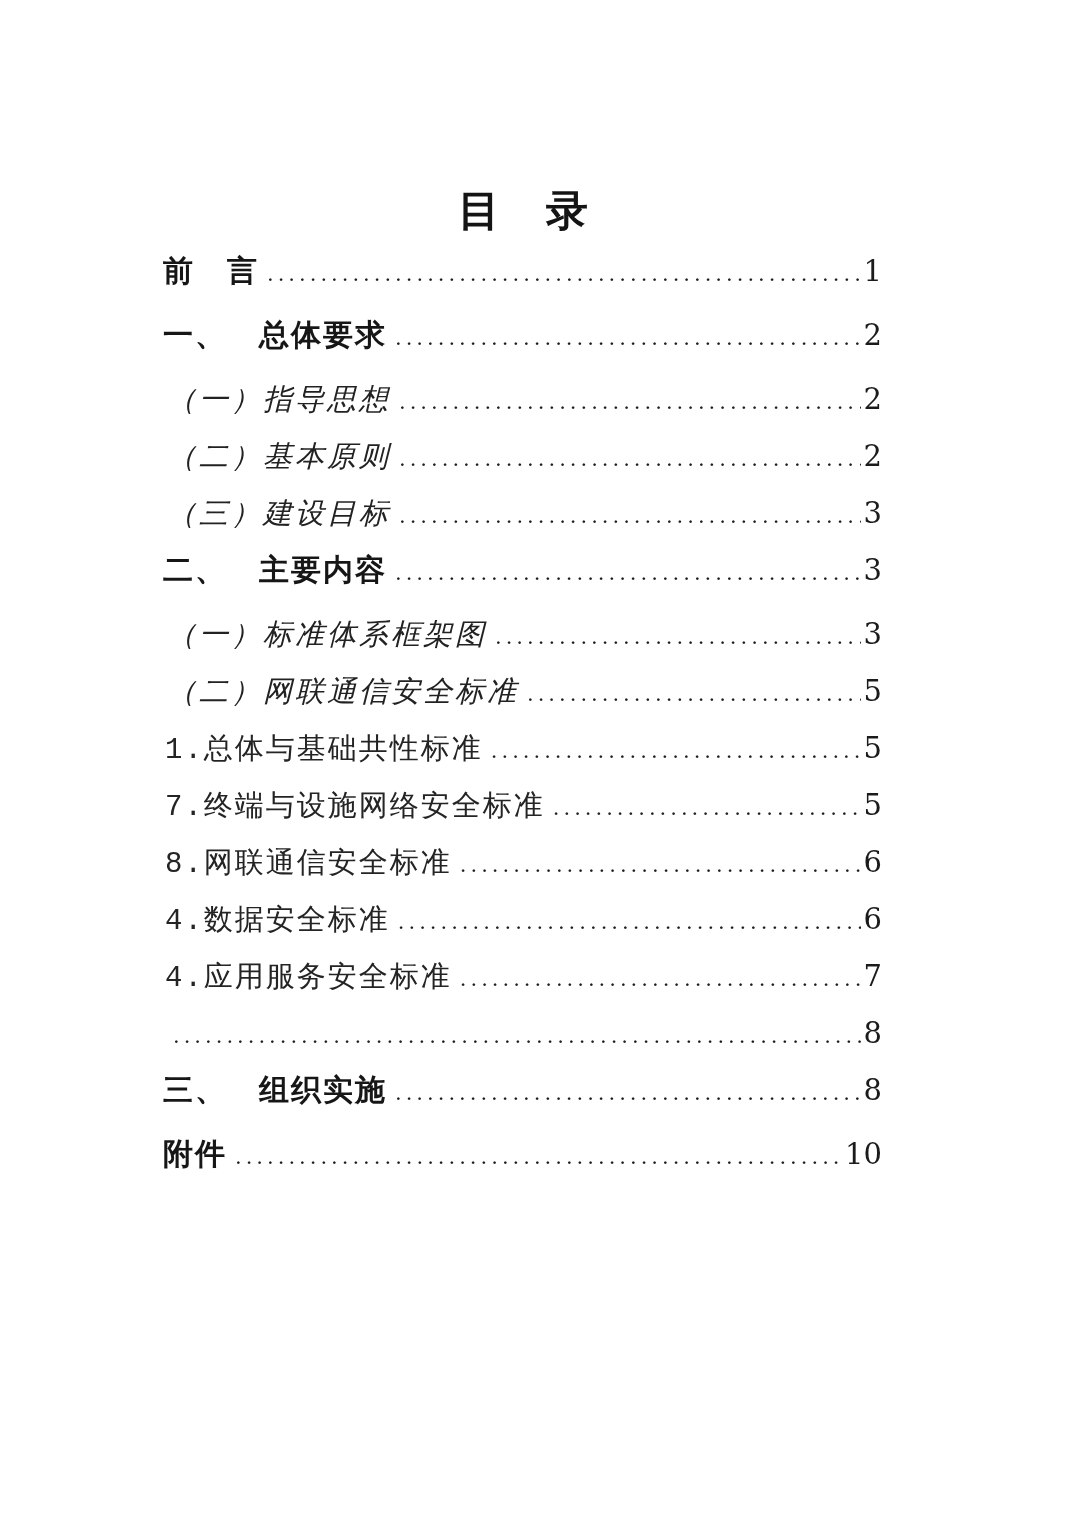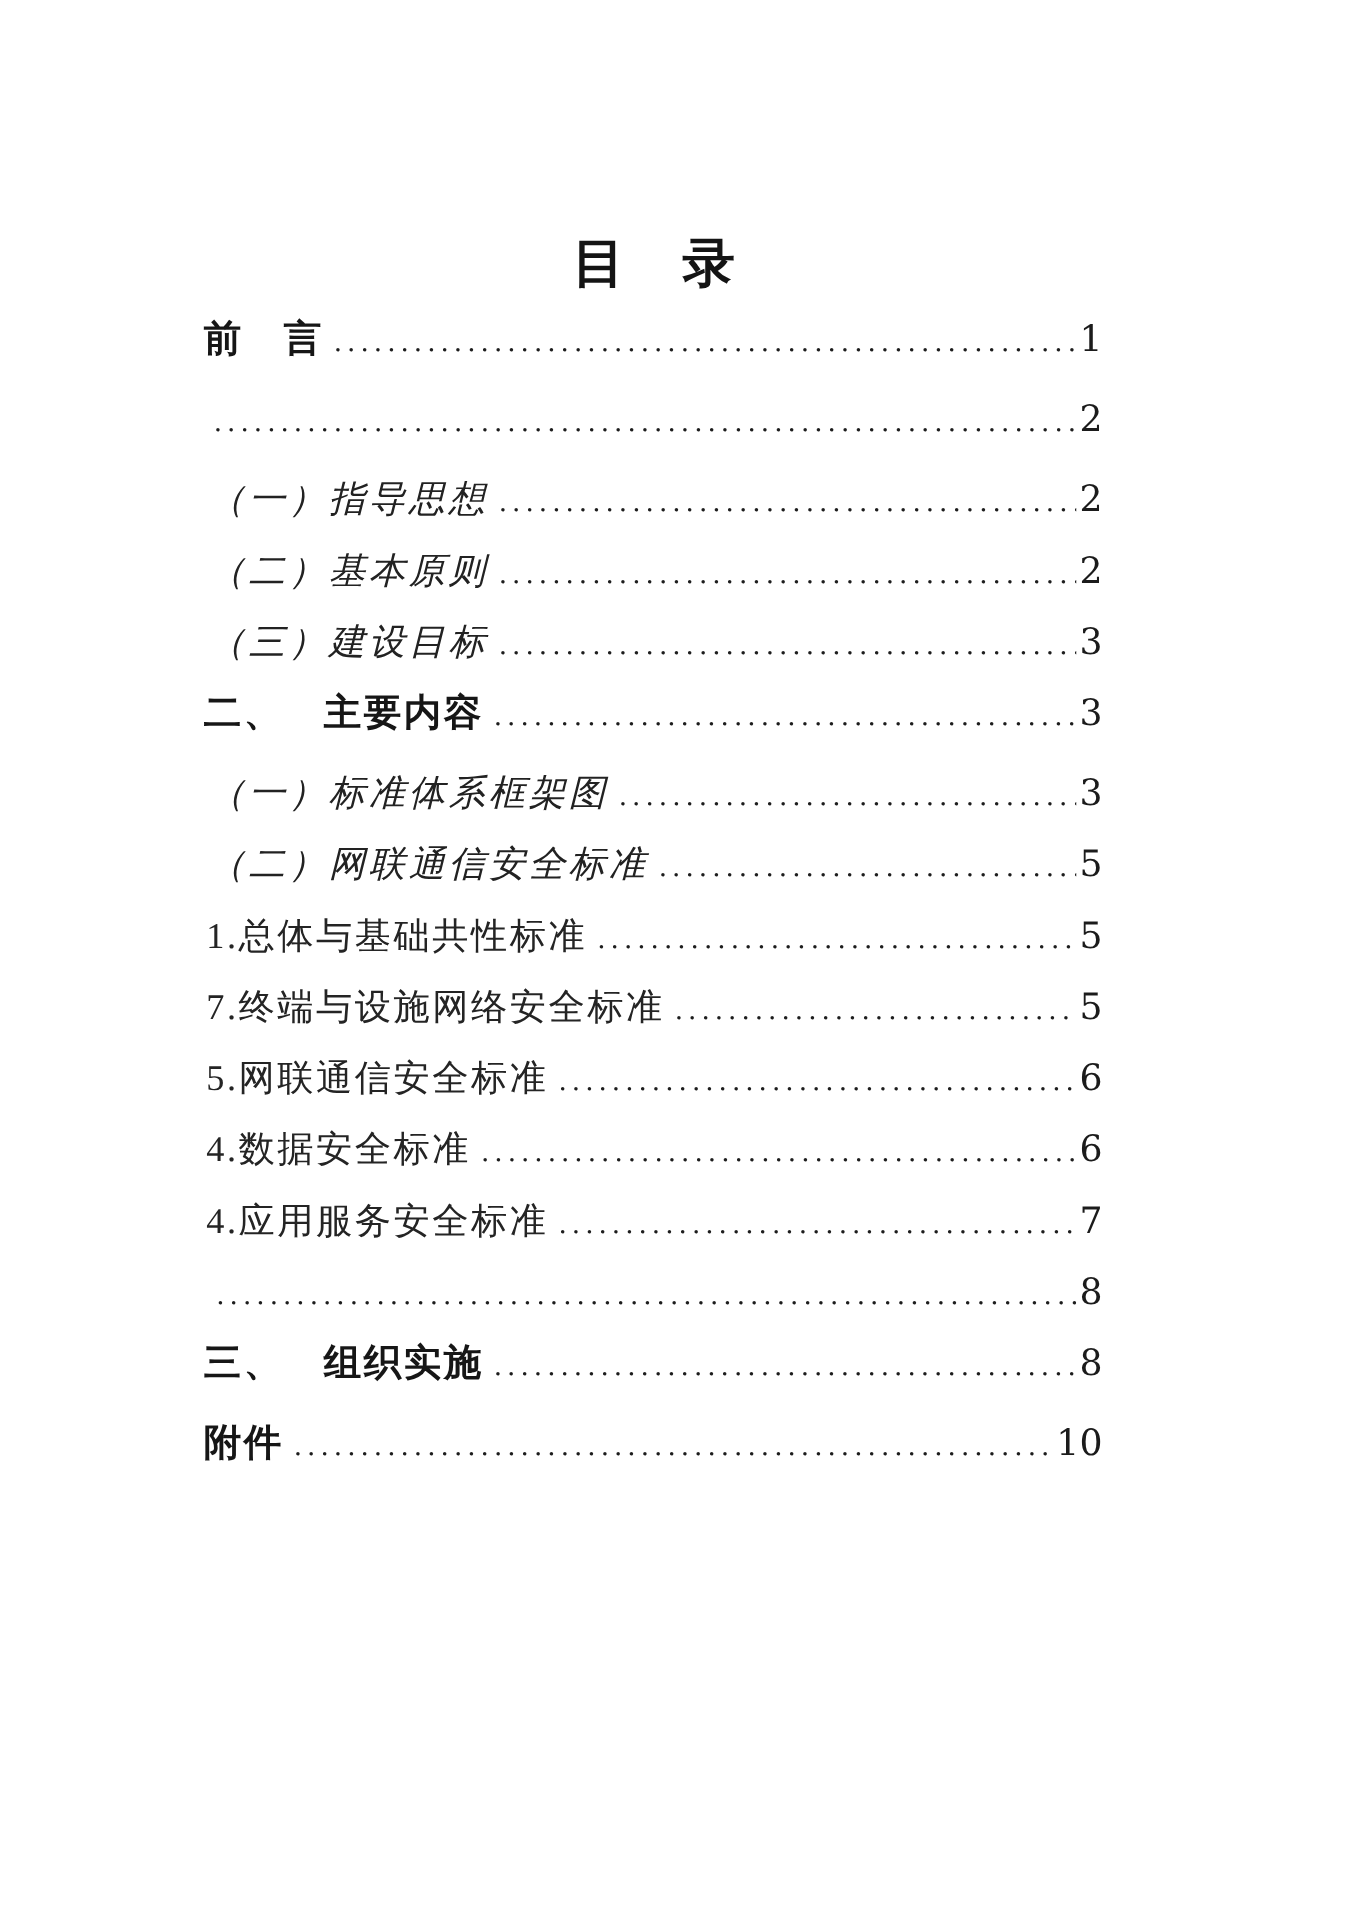--- a/index.html
+++ b/index.html
@@ -60,21 +60,21 @@
     font-family: "DejaVu Serif", "Liberation Serif", serif;
     font-style: italic;
     font-size: 29px;
     letter-spacing: 3px;
     color: #222222;
   }
 
   
   .row.l2 { margin-bottom: 23px; padding-left: 2px; }
   .row.l2 .label {
-    font-family: Liberation Serif, serif;
+    font-family: Liberation Mono, monospace;
     font-size: 29px;
     letter-spacing: 2px;
     color: #242424;
   }
 
   .leader {
     flex: 1;
     overflow: hidden;
     white-space: nowrap;
     margin: 0 3px 0 8px;
@@ -104,20 +104,21 @@
 
   <div class="doc-title">目　录</div>
 
   <div class="toc" id="toc-list">
       <div class="row l0">
     <span class="label">前　言</span>
     <span class="leader"></span>
     <span class="pagenum">1</span>
   </div>
       <div class="row l0">
+    <span class="label">一、　总体要求</span>
     <span class="leader"></span>
     <span class="pagenum">2</span>
   </div>
       <div class="row l1">
     <span class="label">（一）指导思想</span>
     <span class="leader"></span>
     <span class="pagenum">2</span>
   </div>
       <div class="row l1">
     <span class="label">（二）基本原则</span>
@@ -148,21 +149,21 @@
     <span class="label">1.总体与基础共性标准</span>
     <span class="leader"></span>
     <span class="pagenum">5</span>
   </div>
       <div class="row l2">
     <span class="label">7.终端与设施网络安全标准</span>
     <span class="leader"></span>
     <span class="pagenum">5</span>
   </div>
       <div class="row l2">
-    <span class="label">5.网联通信安全标准</span>
+    <span class="label">8.网联通信安全标准</span>
     <span class="leader"></span>
     <span class="pagenum">6</span>
   </div>
       <div class="row l2">
     <span class="label">4.数据安全标准</span>
     <span class="leader"></span>
     <span class="pagenum">6</span>
   </div>
       <div class="row l2">
     <span class="label">4.应用服务安全标准</span>

